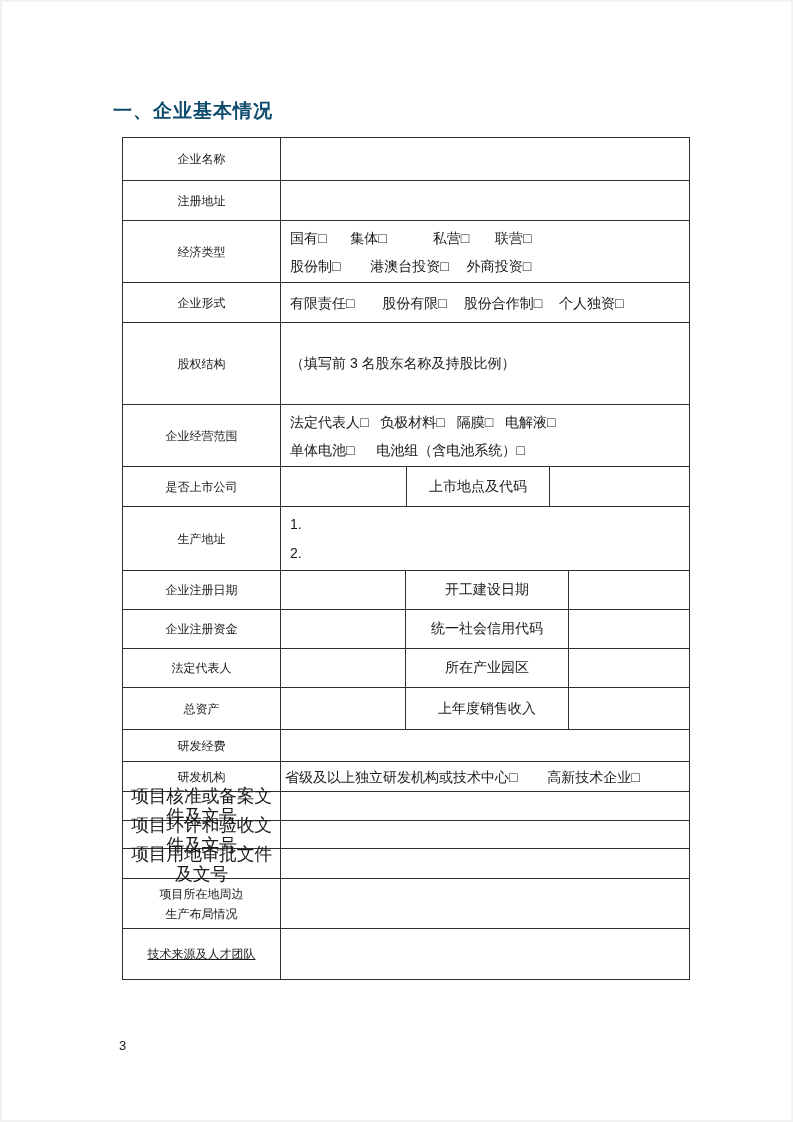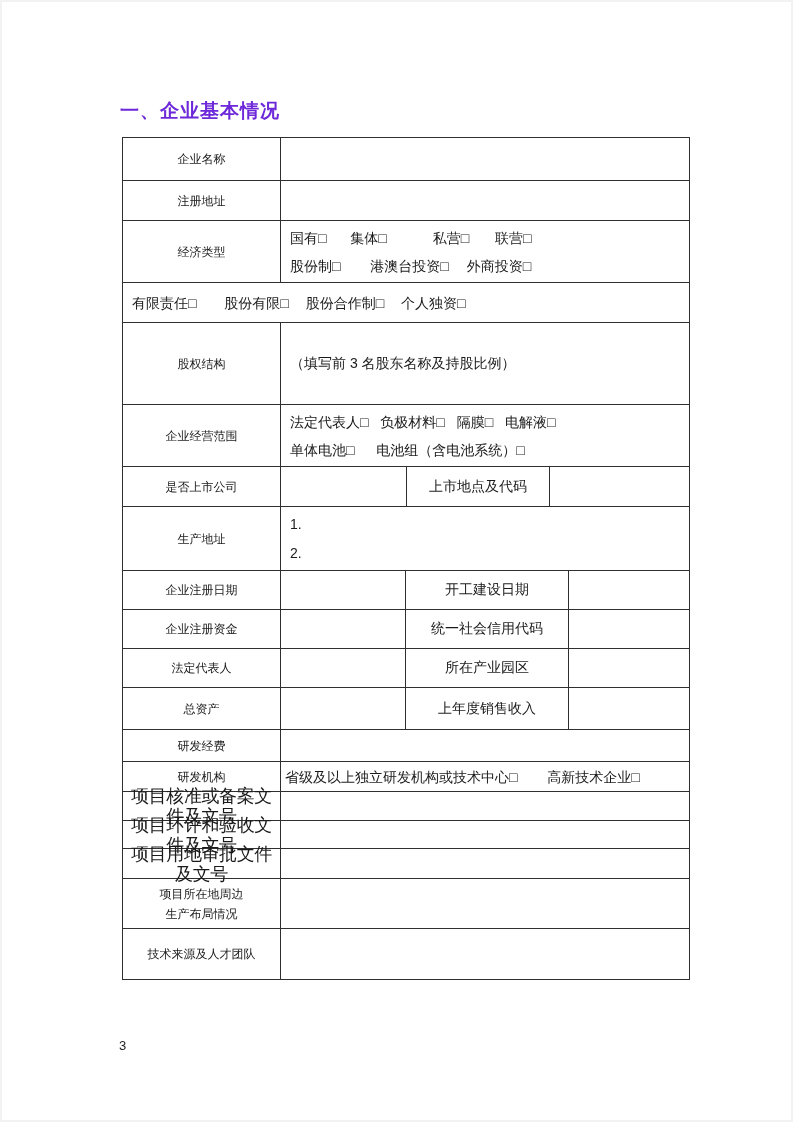--- a/index.html
+++ b/index.html
@@ -4,29 +4,29 @@
 <style>
   * { margin:0; padding:0; box-sizing:border-box; }
   html,body { background:#fff; }
   body { font-family:"Liberation Sans","DejaVu Sans",sans-serif; color:#1a1a1a; }
   .doc {
     position:relative; width:793px; height:1122px; background:#fff;
     box-shadow: inset 0 0 0 2px #f2f2f2;
     overflow:hidden;
   }
   .title {
-    position:absolute; left:120px; top:98px;
-    font-size:19px; font-weight:bold; letter-spacing:1px; color:#6d28d9;
+    position:absolute; left:113px; top:98px;
+    font-size:19px; font-weight:bold; letter-spacing:1px; color:#0c4a6e;
   }
   .tbl {
     position:absolute; left:122px; top:137px; width:568px;
     border:1px solid #2f2f2f; background:#fff;
   }
   .row { display:flex; align-items:stretch; border-bottom:1px solid #2f2f2f; }
-  .row:last-child { border-bottom:none; }
+  .row:last-child { border-bottom:none;text-decoration:underline; }
   .cell { position:relative; }
   .cr { border-right:1px solid #2f2f2f; }
   .lbl {
     flex:0 0 158px; display:flex; flex-direction:column;
     align-items:center; justify-content:center; text-align:center;
     font-size:12px; line-height:20px; padding:2px;
   }
   .lbl-sm { font-size:18px; letter-spacing:-0.4px; padding:2px 0; }
   .val { flex:1 1 auto; display:flex; flex-direction:column; justify-content:center;
          font-size:14px; padding:2px 2px 2px 9px; }
@@ -87,20 +87,23 @@
         </div>
         <div class="optline">
           <span class="opt" style="margin-right:26px">股份制□</span>
           <span class="opt" style="margin-right:14px">港澳台投资□</span>
           <span class="opt">外商投资□</span>
         </div>
       </div>
     </div>
 
     <div class="row h40">
+      <div class="cell lbl cr">
+          <span>企业形式</span>
+        </div>
       <div class="cell val">
         <div class="optline">
           <span class="opt" style="margin-right:24px">有限责任□</span>
           <span class="opt" style="margin-right:13px">股份有限□</span>
           <span class="opt" style="margin-right:13px">股份合作制□</span>
           <span class="opt">个人独资□</span>
         </div>
       </div>
     </div>
 

